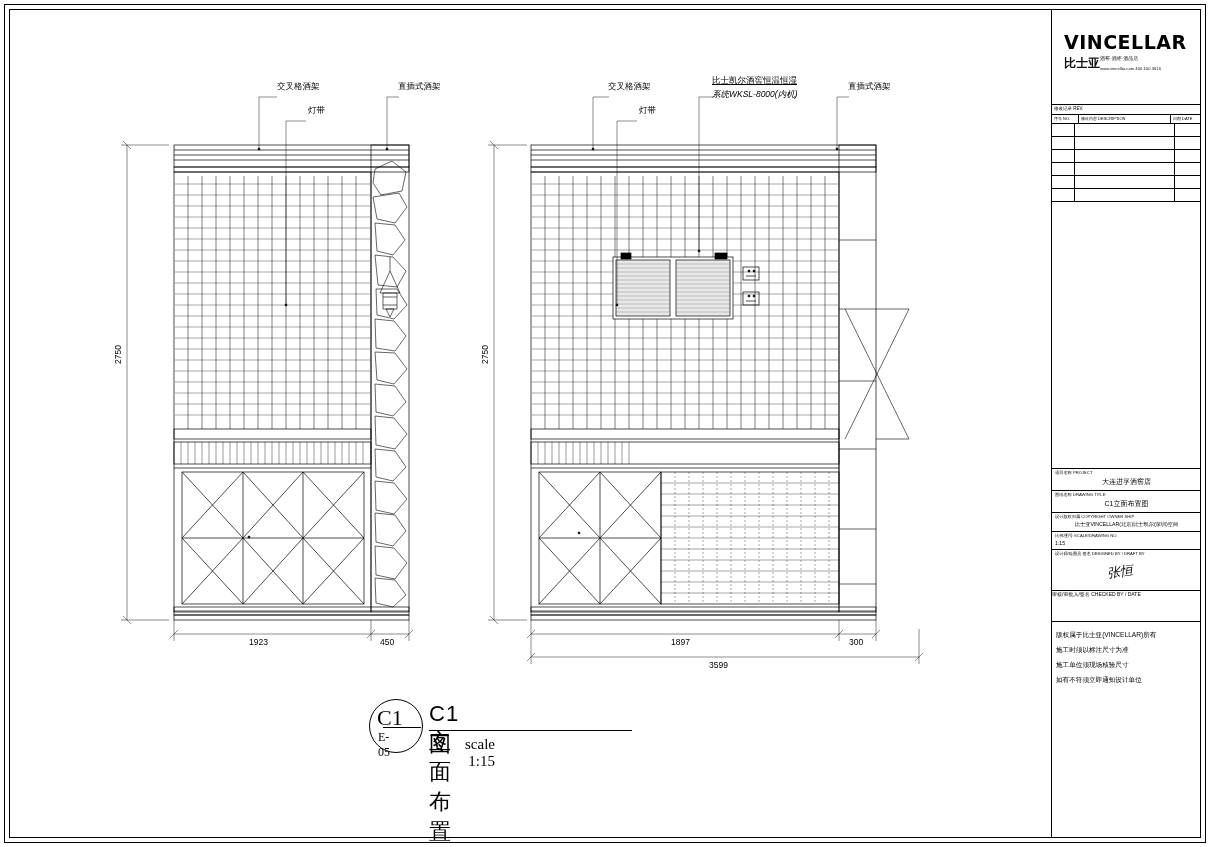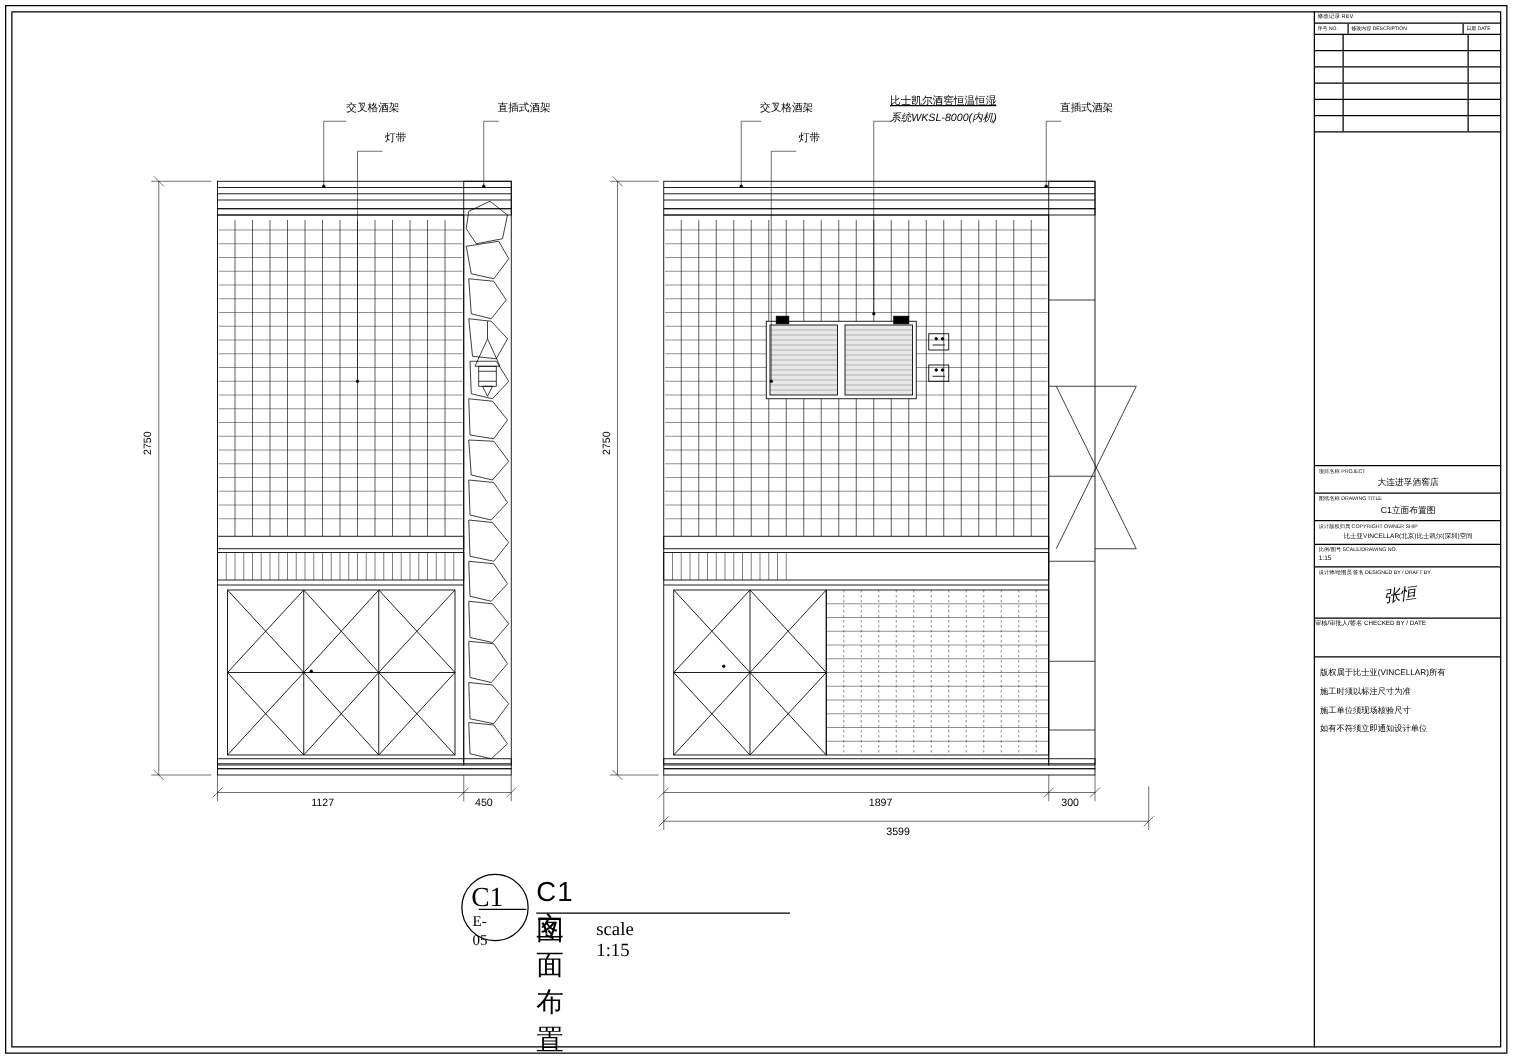--- a/index.html
+++ b/index.html
@@ -50,21 +50,21 @@
   .dim{position:absolute;font-size:8.5px;color:#000;white-space:nowrap;}
 
   
   .btitle{position:absolute;left:360px;top:690px;}
   .bt-circle{position:absolute;left:0;top:0;width:52px;height:52px;border:1px solid #000;border-radius:50%;}
   .bt-c1{position:absolute;left:8px;top:6px;font-size:22px;font-family:"Liberation Serif",serif;}
   .bt-e01{position:absolute;left:9px;top:31px;font-size:12px;font-family:"Liberation Serif",serif;}
   .bt-hline{position:absolute;left:14px;top:28px;width:38px;height:1px;background:#000;}
   .bt-name{position:absolute;left:60px;top:2px;font-size:22px;letter-spacing:1px;}
   .bt-name2{position:absolute;left:60px;top:30px;font-size:22px;}
-  .bt-scale{position:absolute;left:108px;top:37px;font-size:15px;font-family:"Liberation Serif",serif;}
+  .bt-scale{position:absolute;left:96px;top:37px;font-size:15px;font-family:"Liberation Serif",serif;text-align:right;}
   .bt-under{position:absolute;left:60px;top:31px;width:203px;height:1px;background:#000;}
 </style>
 </head>
 <body>
 
 <div id="sheet">
   <div class="outer-border"></div>
   <div class="inner-border"></div>
 
   <div class="dwg">
@@ -457,42 +457,48 @@
     <div class="lbl" style="left:299px;top:96px;">灯带</div>
     <div class="lbl" style="left:389px;top:72px;">直插式酒架</div>
 
     <div class="lbl" style="left:599px;top:72px;">交叉格酒架</div>
     <div class="lbl" style="left:630px;top:96px;">灯带</div>
     <div class="lbl" style="left:703px;top:66px;text-decoration:underline;">比士凯尔酒窖恒温恒湿</div>
     <div class="lbl" style="left:703px;top:80px;font-style:italic;">系统WKSL-8000(内机)</div>
     <div class="lbl" style="left:839px;top:72px;">直插式酒架</div>
 
     <div class="dim" style="left:104px;top:355px;transform:rotate(-90deg);transform-origin:left top;">2750</div>
-    <div class="dim" style="left:240px;top:628px;">1127</div>
+    <div class="dim" style="left:240px;top:628px;">1923</div>
     <div class="dim" style="left:371px;top:628px;">450</div>
 
     <div class="dim" style="left:471px;top:355px;transform:rotate(-90deg);transform-origin:left top;">2750</div>
-    <div class="dim" style="left:662px;top:628px;margin-left:24px;">1897</div>
+    <div class="dim" style="left:662px;top:628px;">1897</div>
     <div class="dim" style="left:840px;top:628px;">300</div>
     <div class="dim" style="left:700px;top:651px;">3599</div>
 
     <div class="btitle">
       <div class="bt-circle"></div>
       <div class="bt-c1">C1</div>
       <div class="bt-hline"></div>
       <div class="bt-e01">E-05</div>
       <div class="bt-name">C1立面布置</div>
       <div class="bt-under"></div>
       <div class="bt-name2">图</div>
       <div class="bt-scale">scale 1:15</div>
     </div>
   </div>
 
   <div class="titleblock">
 
+    <div class="tb-logo">
+      <div class="logo-brand">VINCELLAR</div>
+      <div class="logo-cn">比士亚</div>
+      <div class="logo-sub">酒窖·酒柜·酒品店</div>
+      <div class="logo-url">www.vincellar.com  400 100 3616</div>
+    </div>
 
     <div class="tb-rowhdr">修改记录 REV.</div>
 
     <div class="tb-revtable">
       <div class="r hd">
         <div class="c1">序号 NO.</div>
         <div class="c2">修改内容 DESCRIPTION</div>
         <div class="c3">日期 DATE</div>
       </div>
       <div class="r">

